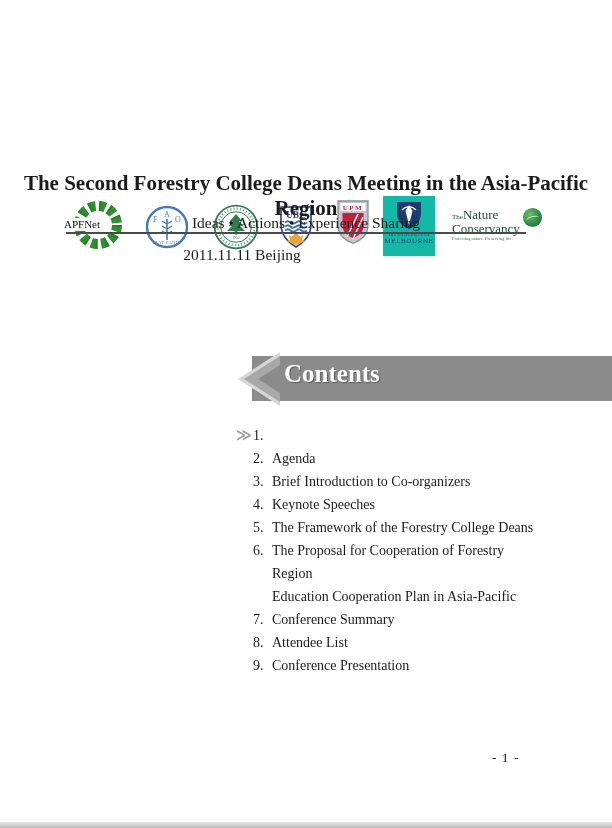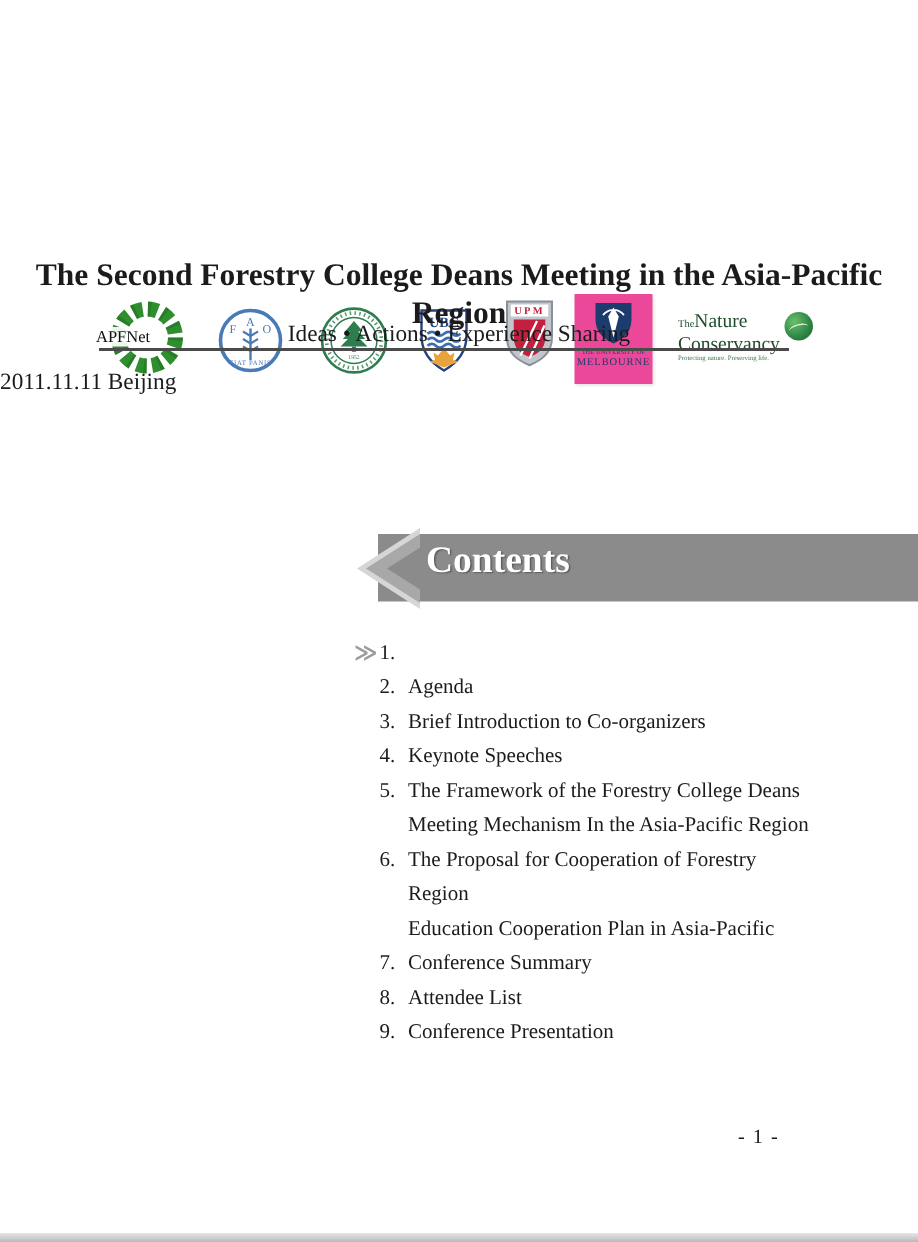--- a/index.html
+++ b/index.html
@@ -7,41 +7,41 @@
     position:relative; width:612px; height:828px;
     background:#ffffff; overflow:hidden;
     font-family:"Liberation Serif","DejaVu Serif",serif;
     color:#1b1b1b;
   }
   
   .logos { position:absolute; left:0; top:96px; width:612px; height:68px; }
   .logo { position:absolute; }
   .logo-melb-box {
     left:383px; top:100px; width:52px; height:60px;
-    background:#ec4899; display:flex; flex-direction:column; align-items:center;
+    background:#14b8a6; display:flex; flex-direction:column; align-items:center;
     box-shadow:1px 1px 2px rgba(0,0,0,0.12);
   }
   .melb-l1 { font-size:4px; color:#1d3c6e; margin-top:1px; letter-spacing:.2px; }
   .melb-l2 { font-size:7px; color:#1d3c6e; letter-spacing:.6px; }
   .logo-tnc { left:452px; top:110px; width:92px; height:40px; display:flex; align-items:flex-start; }
   .tnc-text { line-height:1; }
   .tnc-the { font-size:7px; color:#1e4d2b; }
   .tnc-big { font-size:13px; color:#1e4d2b; }
   .tnc-tag { font-size:4.5px; color:#3a7a4a; margin-top:2px; }
   .tnc-globe { width:19px; height:19px; border-radius:50%;
     background:radial-gradient(circle at 35% 35%, #6cbf6c 0%, #2f8a46 55%, #1d5c30 100%);
     margin-left:3px; margin-top:2px; position:relative; }
   .tnc-globe:after { content:""; position:absolute; left:3px; top:8px; width:13px; height:5px;
     border-top:1.5px solid rgba(255,255,255,.85); border-radius:50%; transform:rotate(-15deg); }
   
   .title { position:absolute; left:0; top:171px; width:612px; text-align:center;
     font-weight:bold; font-size:21px; }
   .subtitle { position:absolute; left:0; top:214px; width:612px; text-align:center; font-size:15.5px; }
   .rule { position:absolute; left:66px; top:232px; width:460px; height:2px; background:#4a4a4a; }
-  .dateline { position:absolute; left:0; top:246px; width:484px; font-size:15.5px; }
+  .dateline { position:absolute; left:0; top:246px; width:484px; text-align:center; font-size:15.5px; }
   
   .banner { position:absolute; left:252px; top:356px; width:360px; height:45px; background:#8b8b8b; }
   .banner-title { position:absolute; left:284px; top:360px; font-size:25px; font-weight:bold;
     color:#ffffff; text-shadow:1px 1px 1px rgba(0,0,0,0.35); }
   .banner-chevron { position:absolute; left:232px; top:349px; width:50px; height:60px; }
   
   .toc { position:absolute; left:236px; top:424px; width:330px; font-size:14px; line-height:23px; }
   .toc-item { display:grid; grid-template-columns:17px 19px auto; }
   .toc-marker { color:#9b9b9b; font-size:15px; font-weight:bold; font-family:"DejaVu Sans",sans-serif; }
   .page-num { position:absolute; left:492px; top:750px; font-size:13.5px; letter-spacing:1px; }
@@ -160,21 +160,20 @@
       <span>4.</span>
       <div>
           <div>Keynote Speeches</div>
         </div>
     </div>
     <div class="toc-item">
       <span class="toc-marker"></span>
       <span>5.</span>
       <div>
         <div>The Framework of the Forestry College Deans</div>
-        <div>Meeting Mechanism In the Asia-Pacific Region</div>
       </div>
     </div>
     <div class="toc-item">
       <span class="toc-marker"></span>
       <span>6.</span>
       <div>
         <div>The Proposal for Cooperation of Forestry</div>
         <div>Region</div>
         <div>Education Cooperation Plan in Asia-Pacific</div>
       </div>

